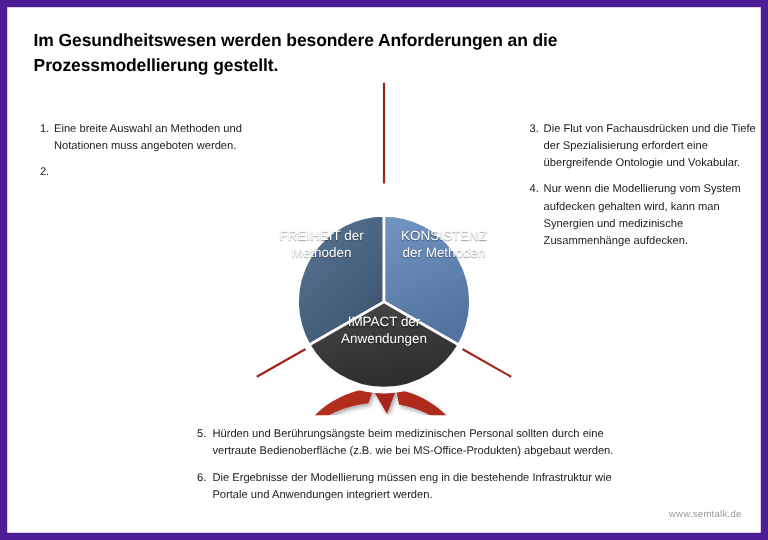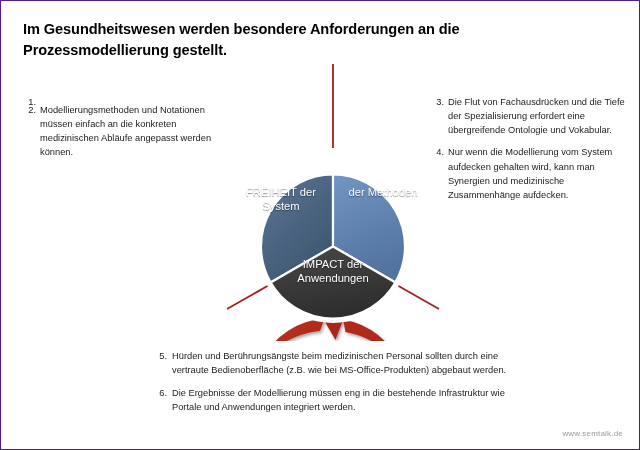--- a/index.html
+++ b/index.html
@@ -12,21 +12,21 @@
     height: 450px;
     font-family: "Liberation Sans", sans-serif;
     overflow: hidden;
   }
   #slide {
     position: relative;
     width: 640px;
     height: 450px;
     background: #ffffff;
     box-sizing: border-box;
-    border: 1px solid #4c1d95;
+    border: 6px solid #4c1d95;
     box-shadow: inset 0 0 0 1px #ffffff;
   }
   
   #title {
     position: absolute;
     left: 22px;
     top: 18px;
     width: 560px;
     font-size: 14.6px;
     font-weight: bold;
@@ -60,21 +60,21 @@
   }
   #list-left  { left: 20px;  top: 94px;  width: 192px; }
   #list-right { left: 428px; top: 94px;  width: 196px; }
   #list-bottom{ left: 150px; top: 348px; width: 380px; }
   #list-bottom .bullet-item { padding-left: 21px; margin-bottom: 9px; }
   #list-bottom .bullet-num { width: 16px; }
 
   
   #diagram {
     position: absolute;
-    left: 224px;
+    left: 206px;
     top: 55px;
     width: 216px;
     height: 285px;
   }
   #diagram svg { display: block; }
 
   .sector-label {
     position: absolute;
     text-align: center;
     color: #ffffff;
@@ -100,24 +100,24 @@
 </head>
 <body>
 
 <div id="slide">
 
   <div id="title">Im Gesundheitswesen werden besondere Anforderungen an die Prozessmodellierung gestellt.</div>
 
   <ul id="list-left" class="bullet-list">
     <li class="bullet-item">
       <span class="bullet-num">1.</span>
+      <span>Eine breite Auswahl an Methoden und Notationen muss angeboten werden.</span>
     </li>
     <li class="bullet-item">
       <span class="bullet-num">2.</span>
-      <span>Modellierungsmethoden und Notationen müssen einfach an die konkreten medizinischen Abläufe angepasst werden können.</span>
     </li>
   </ul>
 
   <ul id="list-right" class="bullet-list">
     <li class="bullet-item">
       <span class="bullet-num">3.</span>
       <span>Die Flut von Fachausdrücken und die Tiefe der Spezialisierung erfordert eine übergreifende Ontologie und Vokabular.</span>
     </li>
     <li class="bullet-item">
       <span class="bullet-num">4.</span>
@@ -185,23 +185,24 @@
         <path d="M 108 190.5 L 108 118.5 A 72 72 0 0 0 45.65 226.5 Z" fill="url(#gFre)" stroke="#ffffff" stroke-width="2.2"></path>
 
         <path d="M 108 190.5 L 170.35 226.5 A 72 72 0 0 0 108 118.5 Z" fill="url(#gKon)" stroke="#ffffff" stroke-width="2.2"></path>
 
         <path d="M 108 190.5 L 45.65 226.5 A 72 72 0 0 0 170.35 226.5 Z" fill="url(#gImp)" stroke="#ffffff" stroke-width="2.2"></path>
       </g>
     </svg>
 
     <div id="label-freiheit" class="sector-label">
       <div>FREIHEIT der</div>
-      <div>System</div>
+      <div>Methoden</div>
     </div>
     <div id="label-konsistenz" class="sector-label">
+      <div>KONSISTENZ</div>
       <div>der Methoden</div>
     </div>
     <div id="label-impact" class="sector-label">
       <div>IMPACT der</div>
       <div>Anwendungen</div>
     </div>
   </div>
 
   <div id="watermark">www.semtalk.de</div>
 

